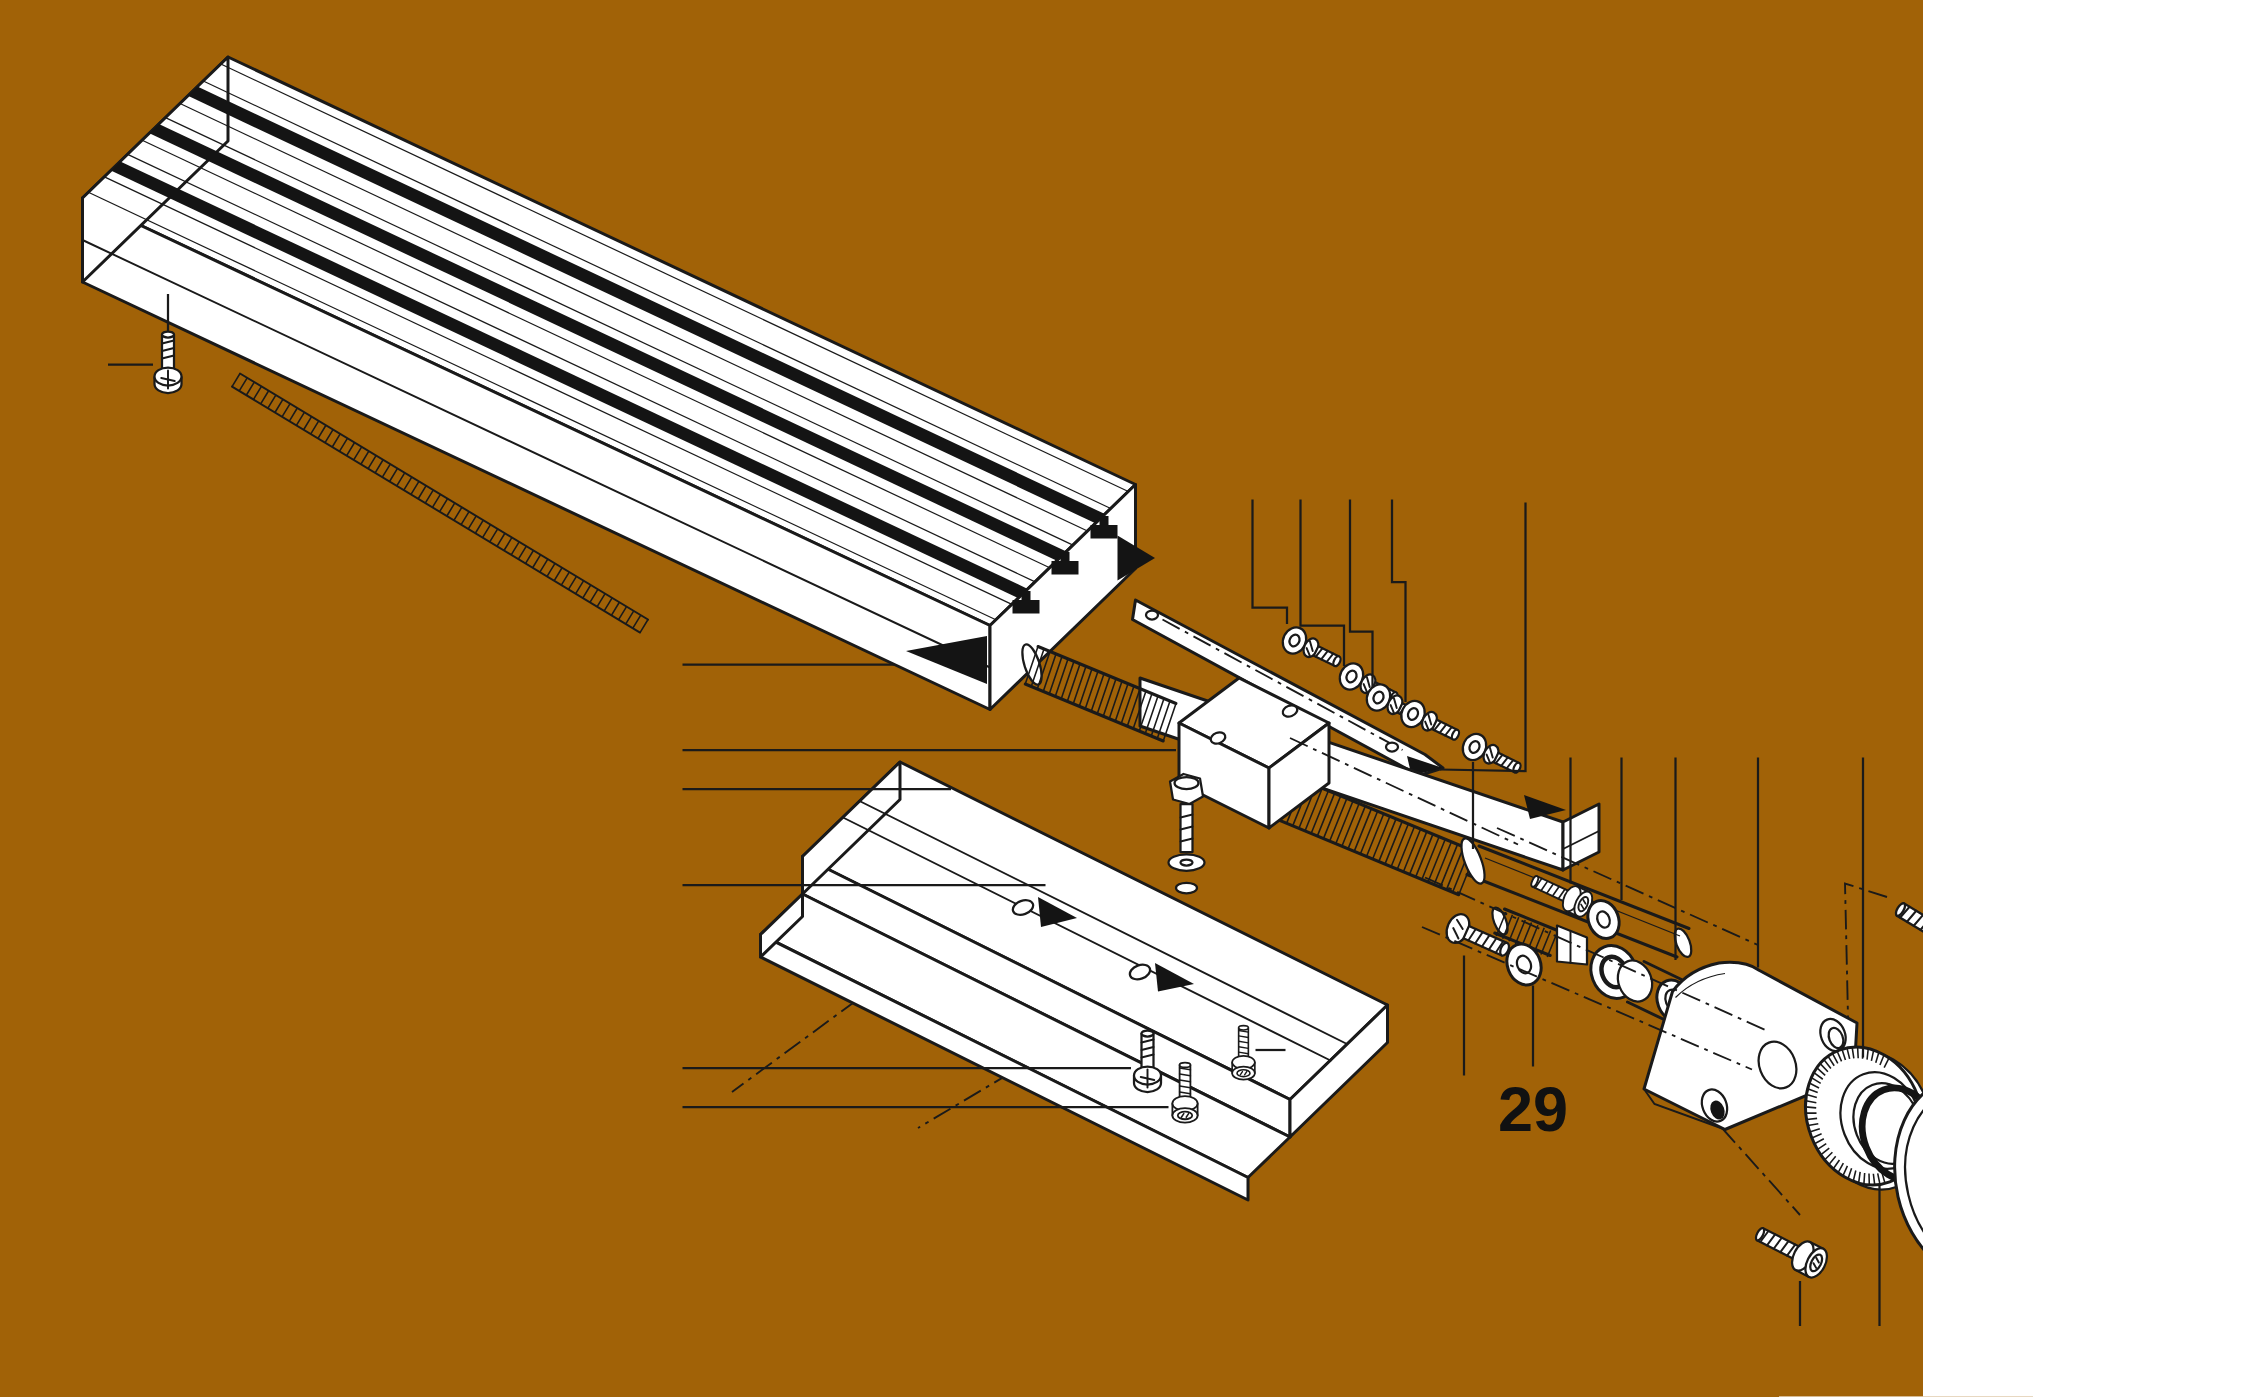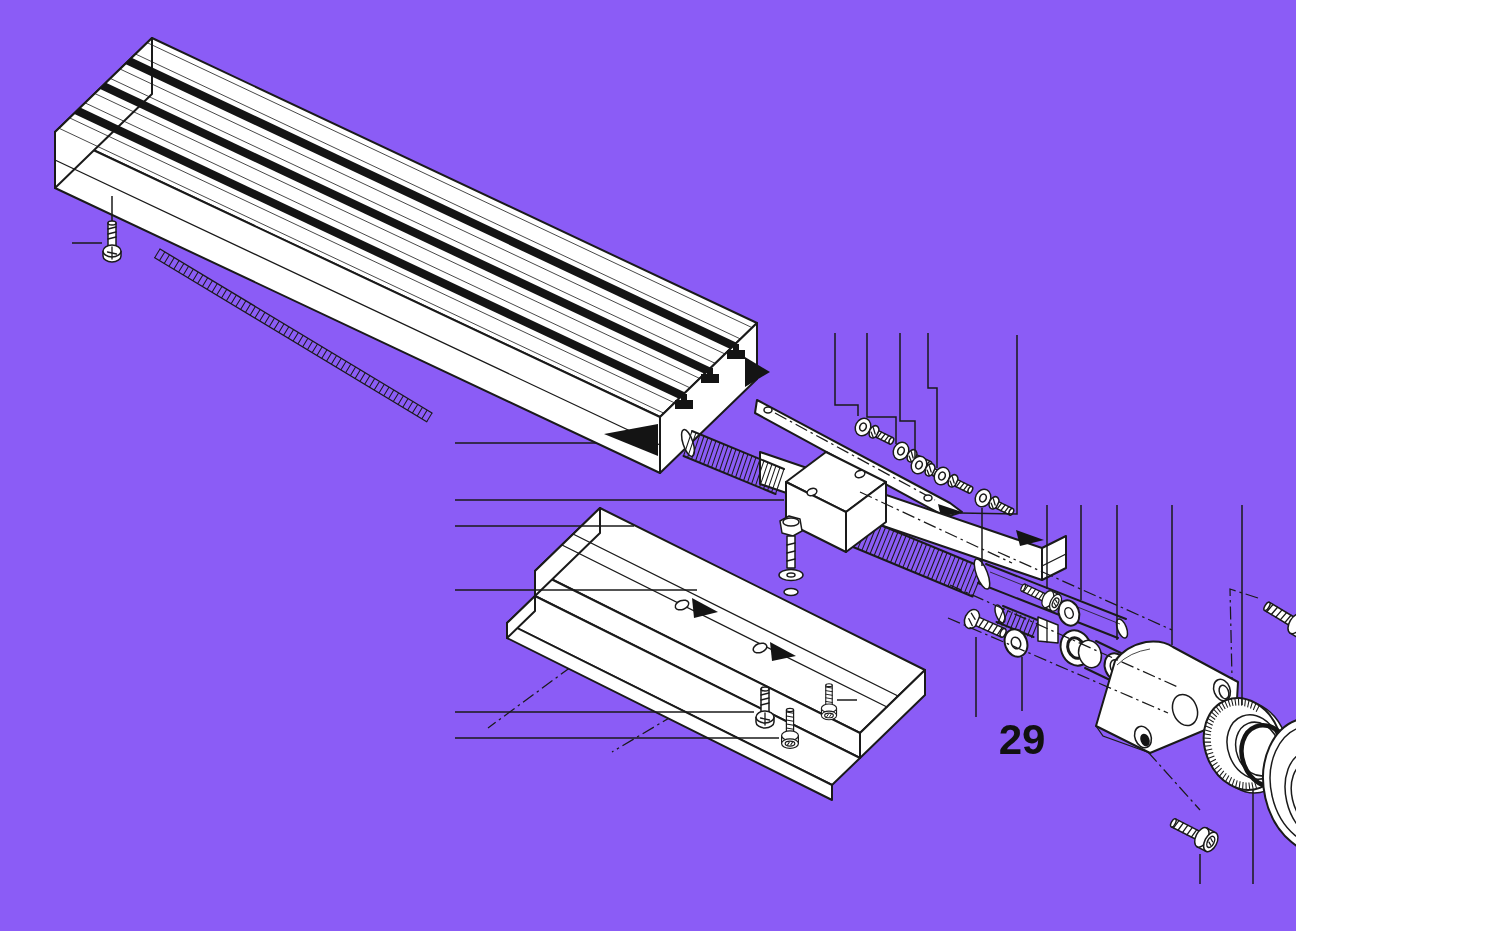--- a/index.html
+++ b/index.html
@@ -1,17 +1,17 @@
 <!DOCTYPE html>
 <html><head>
 <meta charset="utf-8">
 <style>
   html,body{margin:0;padding:0;background:#ffffff;}
-  #stage{position:relative;width:1282px;height:931px;background:#8b5cf6;overflow:hidden;
-         font-family:"Liberation Sans", sans-serif;padding-left:14px;}
+  #stage{position:relative;width:1282px;height:931px;background:#a16207;overflow:hidden;
+         font-family:"Liberation Sans", sans-serif;}
   svg{position:absolute;left:0;top:0;}
   .ol  {fill:#ffffff;stroke:#1a1a1a;stroke-width:2;stroke-linejoin:round;}
   .ol2 {fill:#ffffff;stroke:#1a1a1a;stroke-width:1.5;stroke-linejoin:round;}
   .ln  {fill:none;stroke:#1a1a1a;stroke-width:2;stroke-linecap:round;stroke-linejoin:round;}
   .ln2 {fill:none;stroke:#1a1a1a;stroke-width:1.3;stroke-linecap:round;}
   .thin{fill:none;stroke:#1a1a1a;stroke-width:0.8;}
   .blk {fill:#141414;stroke:none;}
   .hatch{fill:none;stroke:#1a1a1a;stroke-width:1.05;}
   .dd  {fill:none;stroke:#1a1a1a;stroke-width:1.25;stroke-dasharray:13 4 2.5 4;}
   .ld  {fill:none;stroke:#1a1a1a;stroke-width:1.5;stroke-linecap:butt;}

